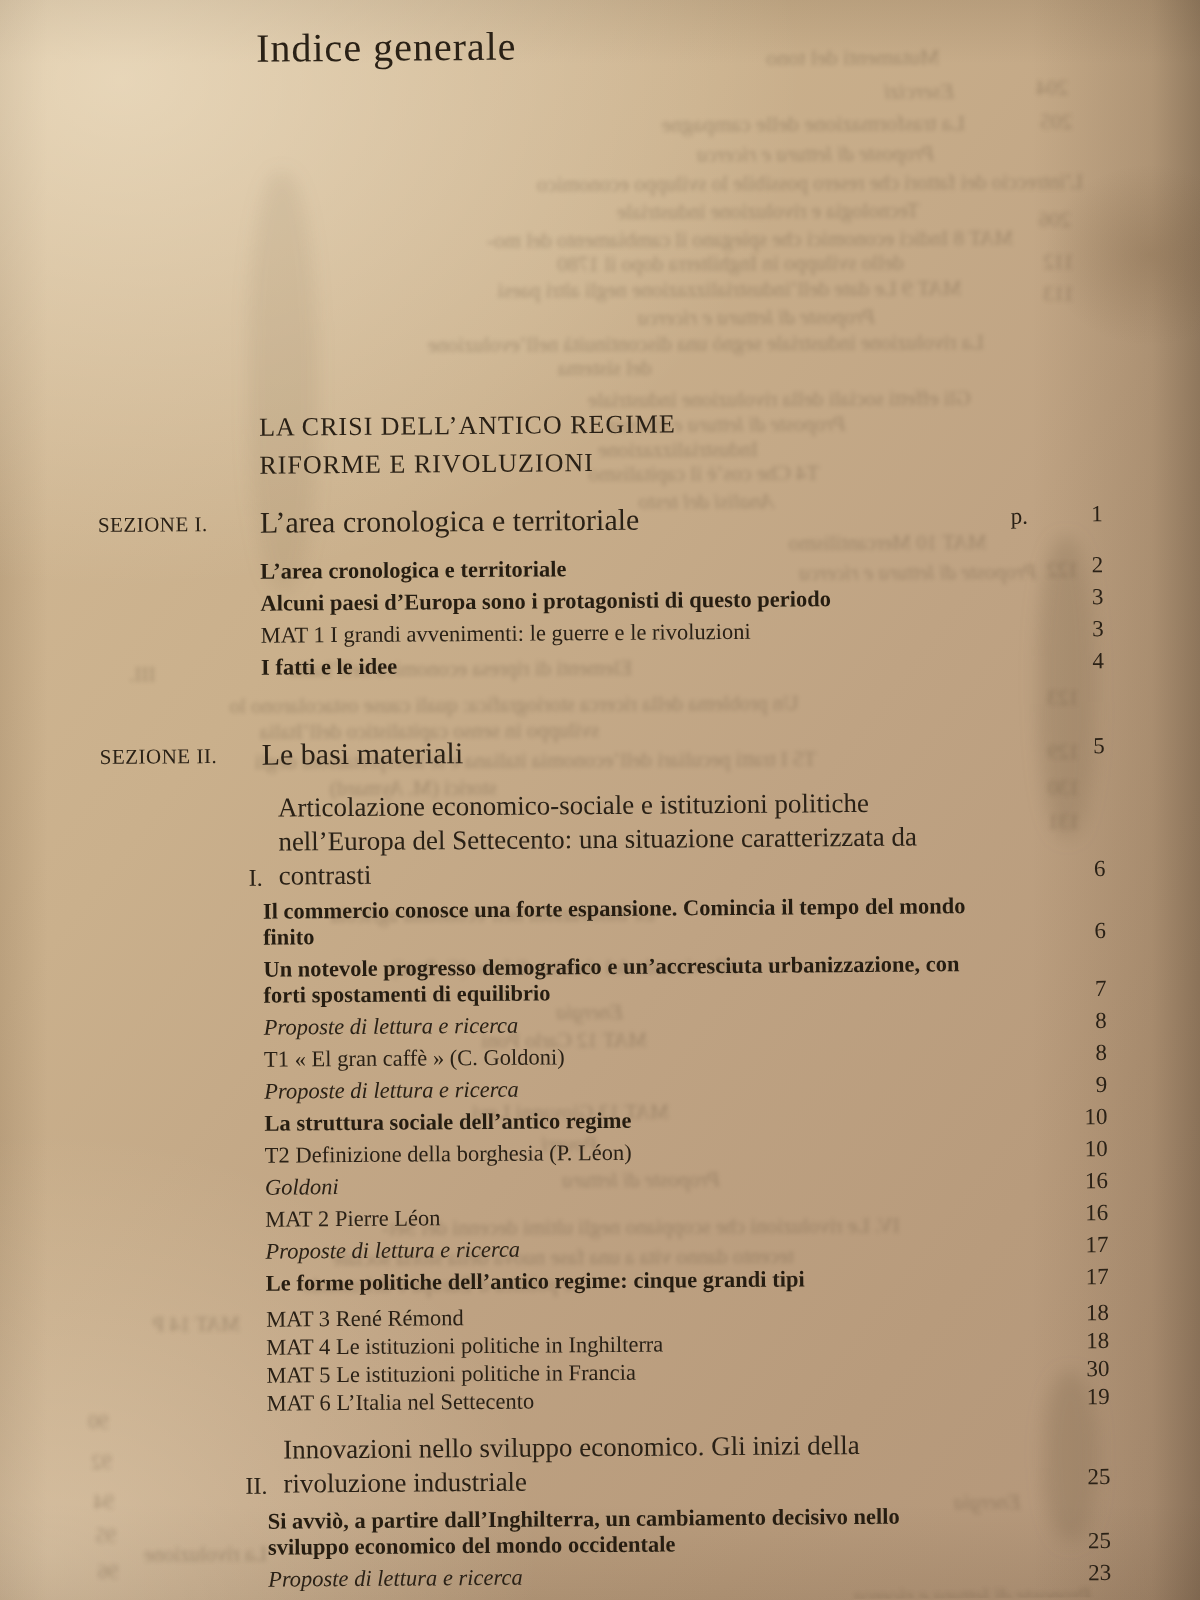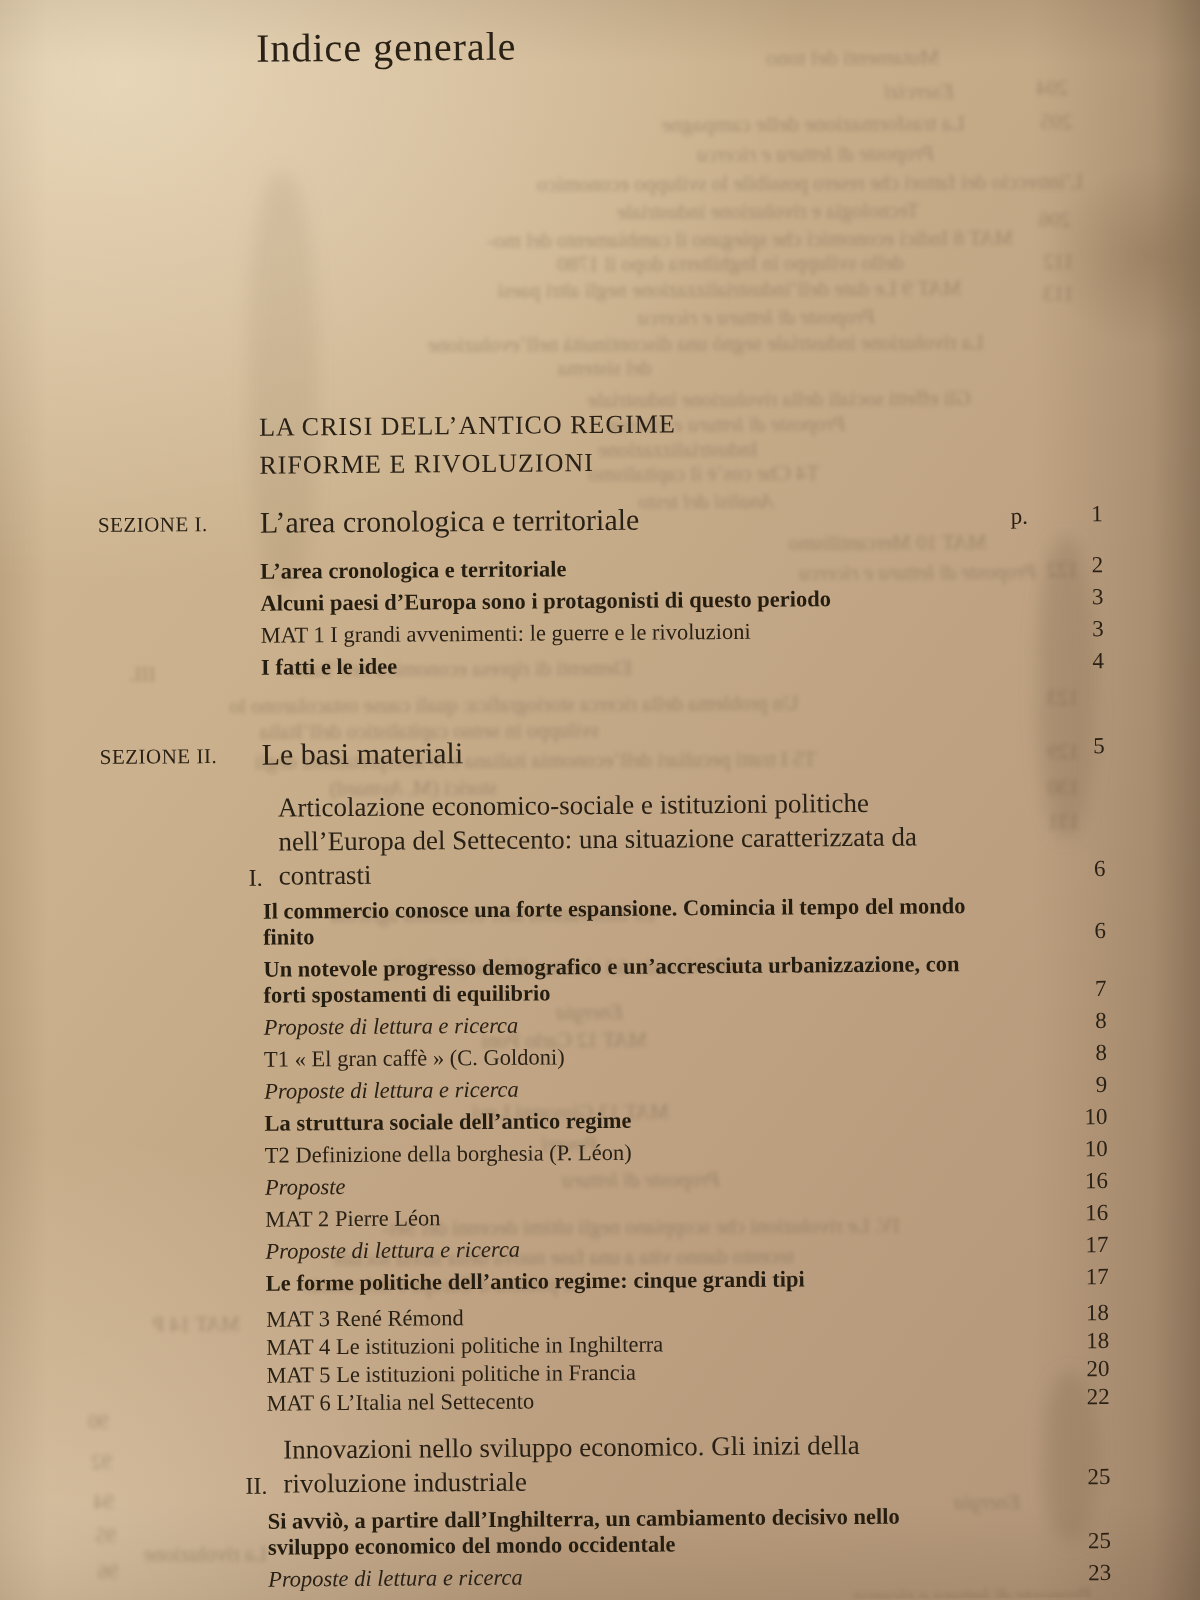--- a/index.html
+++ b/index.html
@@ -180,21 +180,21 @@
           <div class="text">La struttura sociale dell’antico regime</div>
           <div class="pnum"><span>10</span></div>
         </div>
         <div class="row regular">
           <div class="label"></div>
           <div class="text">T2 Definizione della borghesia (P. Léon)</div>
           <div class="pnum"><span>10</span></div>
         </div>
         <div class="row italic">
           <div class="label"></div>
-          <div class="text">Proposte</div>
+          <div class="text">Goldoni</div>
           <div class="pnum"><span>16</span></div>
         </div>
         <div class="row regular">
           <div class="label"></div>
           <div class="text">MAT 2 Pierre Léon</div>
           <div class="pnum"><span>16</span></div>
         </div>
         <div class="row italic">
           <div class="label"></div>
           <div class="text">Proposte di lettura e ricerca</div>
@@ -211,26 +211,26 @@
           <div class="pnum"><span>18</span></div>
         </div>
         <div class="row regular tight">
           <div class="label"></div>
           <div class="text">MAT 4 Le istituzioni politiche in Inghilterra</div>
           <div class="pnum"><span>18</span></div>
         </div>
         <div class="row regular tight">
           <div class="label"></div>
           <div class="text">MAT 5 Le istituzioni politiche in Francia</div>
-          <div class="pnum"><span>20</span></div>
+          <div class="pnum"><span>30</span></div>
         </div>
         <div class="row regular tight">
           <div class="label"></div>
           <div class="text">MAT 6 L’Italia nel Settecento</div>
-          <div class="pnum"><span>22</span></div>
+          <div class="pnum"><span>19</span></div>
         </div>
         <div class="row chapter" style="margin-top: 16px;">
           <div class="label">II.</div>
           <div class="text">Innovazioni nello sviluppo economico. Gli inizi della rivoluzione industriale</div>
           <div class="pnum"><span>25</span></div>
         </div>
         <div class="row bold" style="margin-top: 8px;">
           <div class="label"></div>
           <div class="text">Si avviò, a partire dall’Inghilterra, un cambiamento decisivo nello sviluppo economico del mondo occidentale</div>
           <div class="pnum"><span>25</span></div>

